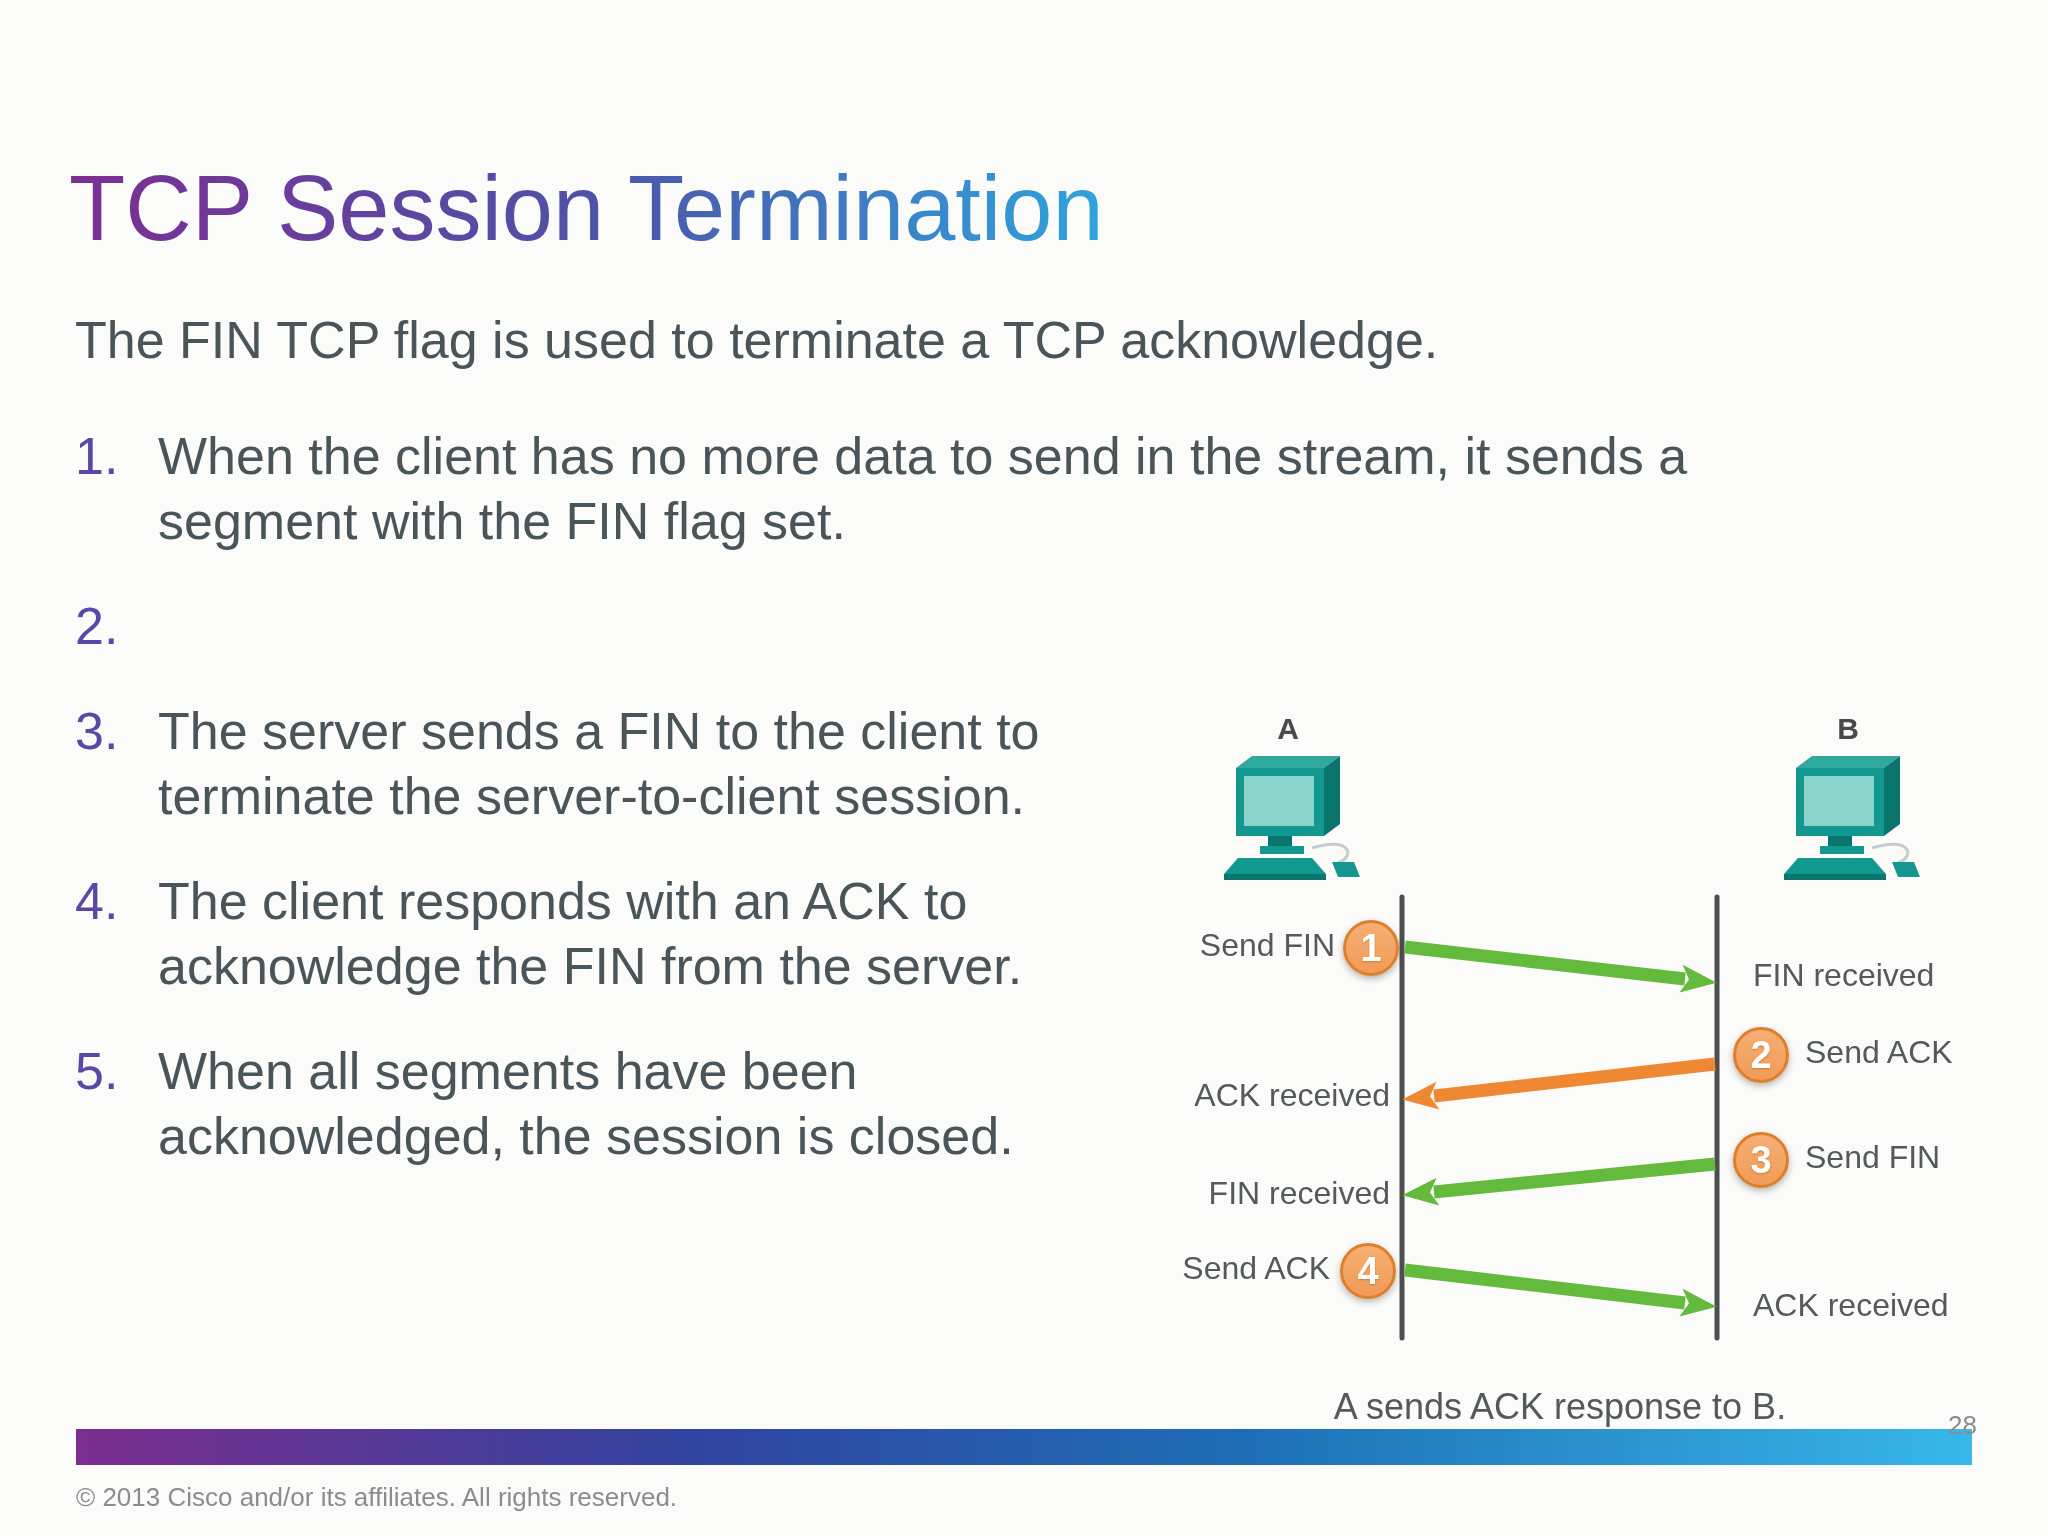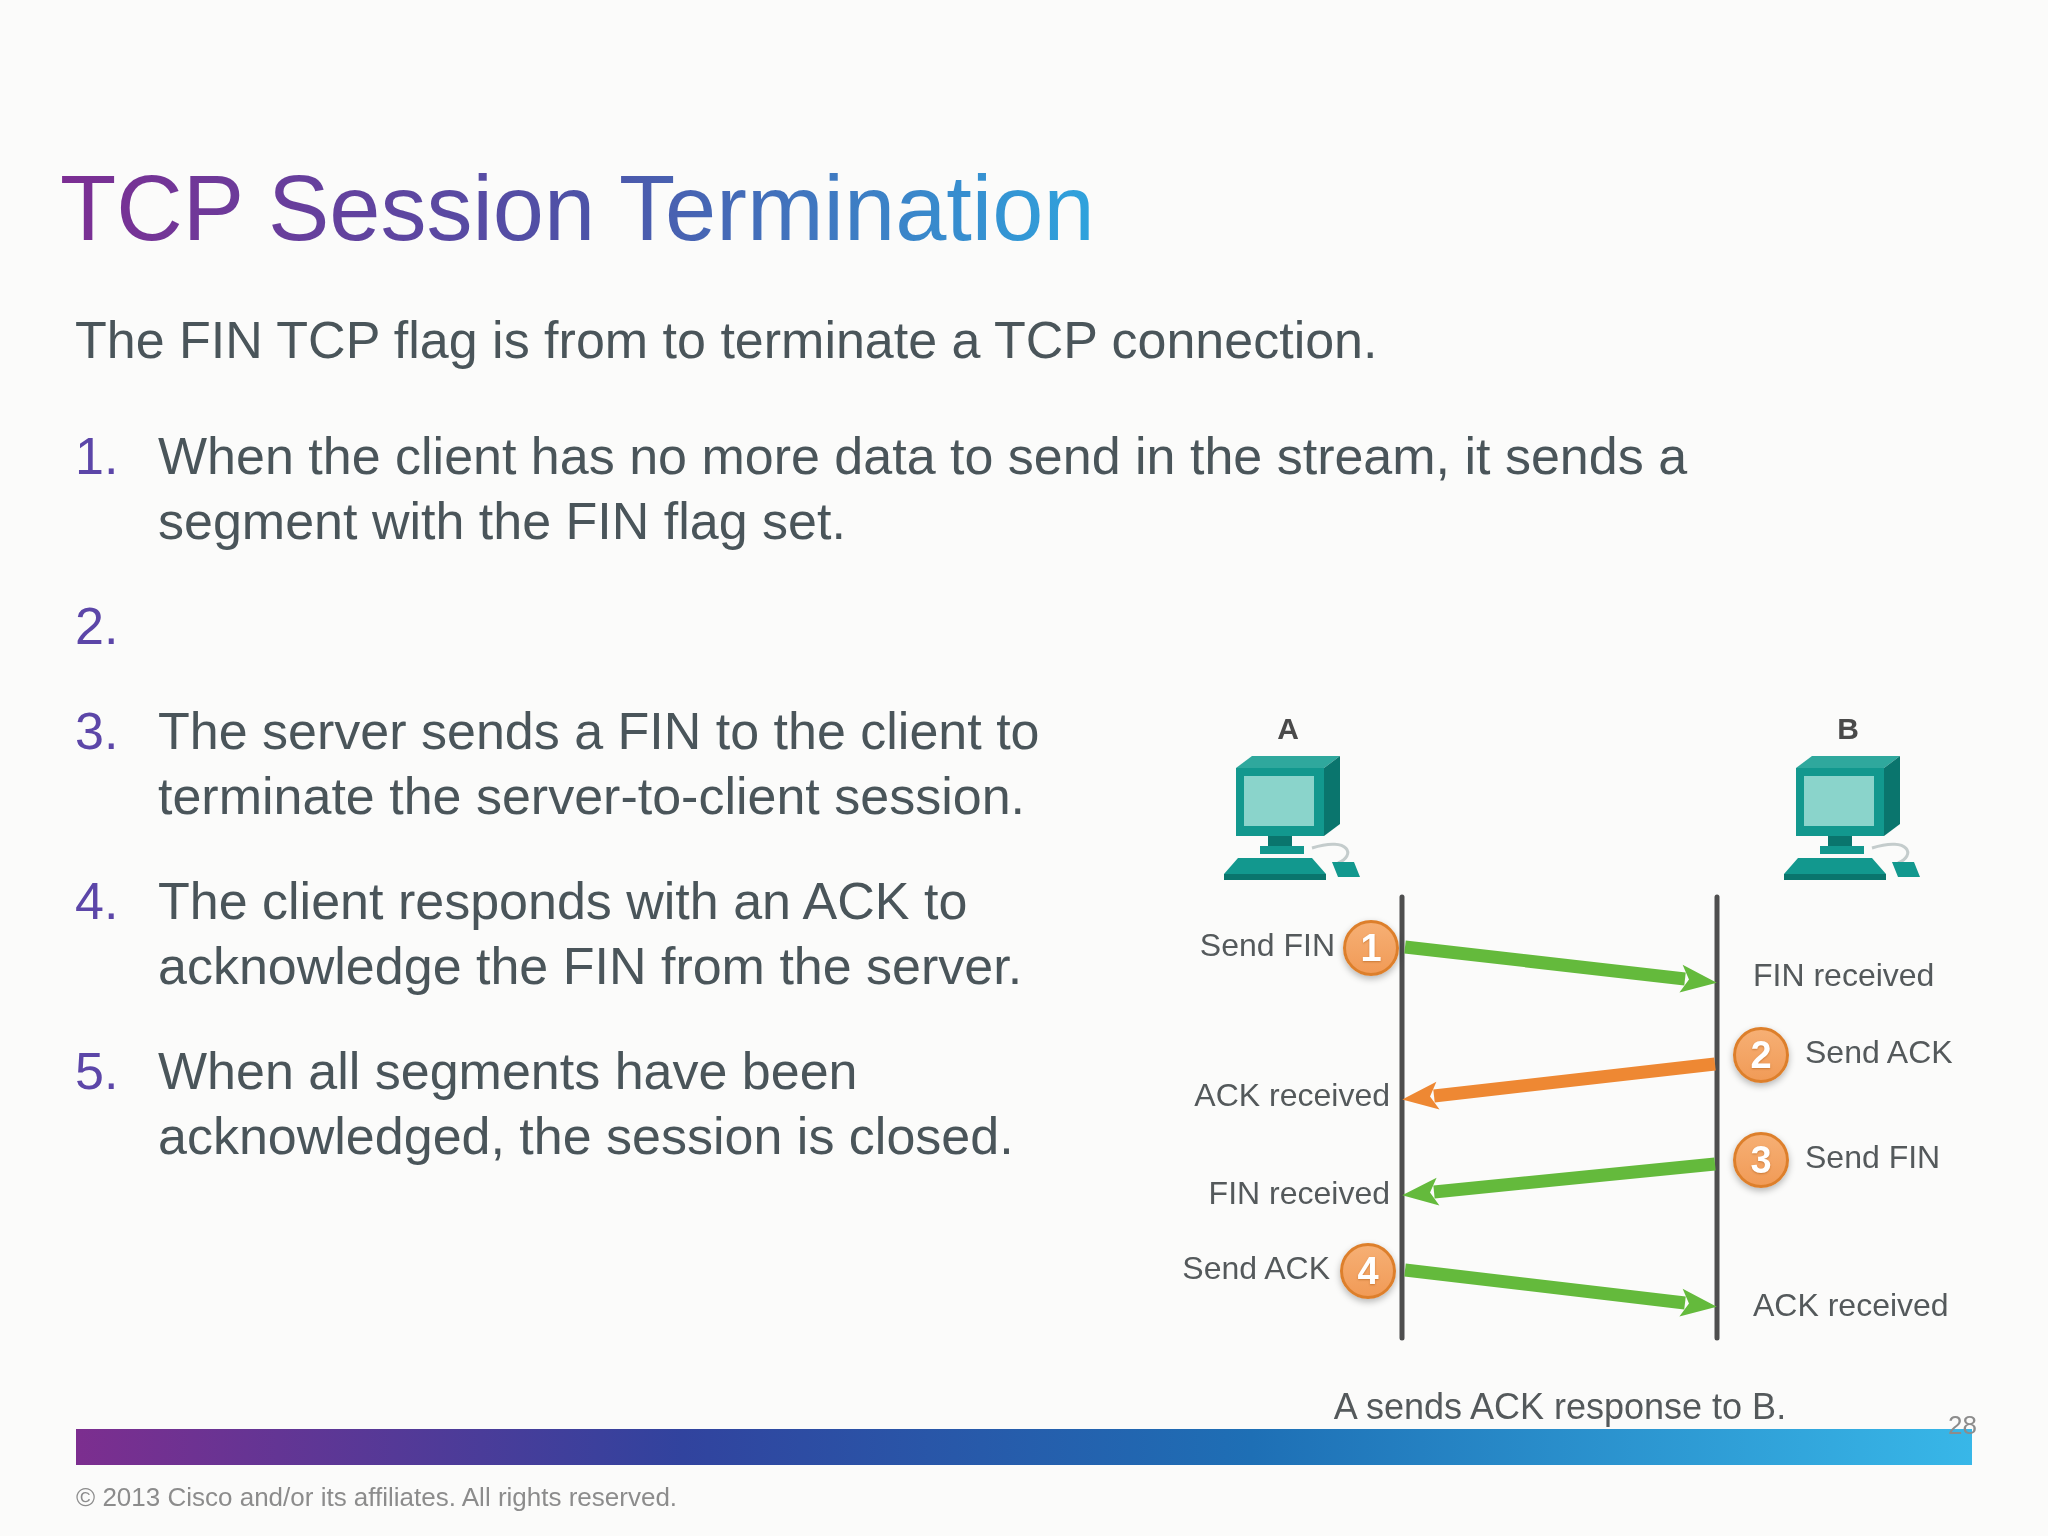--- a/index.html
+++ b/index.html
@@ -8,21 +8,21 @@
     width: 2048px;
     height: 1536px;
     background: var(--slide-bg, #FBFBFA);
     font-family: "Liberation Sans", sans-serif;
     overflow: hidden;
   }
 
   
   .title {
     position: absolute;
-    left: 60px; top: 162px;
+    left: 69px; top: 162px;
     margin: 0;
     font-size: 92px;
     font-weight: 400;
     line-height: 1;
     display: inline-block;
     background: linear-gradient(90deg,
       var(--title-grad-start,#7C2E93) 0%,
       var(--title-grad-mid,#4E52A7) 50%,
       var(--title-grad-end,#2FA3DD) 100%);
     -webkit-background-clip: text;
@@ -104,21 +104,21 @@
   .classification { left: 1700px; top: 1542px; width: 200px; text-align: left; }
   .page-number { left: 1920px; top: 1410px; width: 57px; text-align: right; }
 </style>
 </head>
 <body>
 
 <div class="slide">
 
   <h1 class="title">TCP Session Termination</h1>
 
-  <div class="intro">The FIN TCP flag is from to terminate a TCP connection.</div>
+  <div class="intro">The FIN TCP flag is used to terminate a TCP acknowledge.</div>
 
   <div class="points">
     <div class="point">
       <span class="num">1.</span>
       <span class="txt">When the client has no more data to send in the stream, it sends a
 segment with the FIN flag set.</span>
     </div>
     <div class="point">
       <span class="num">2.</span>
     </div>

